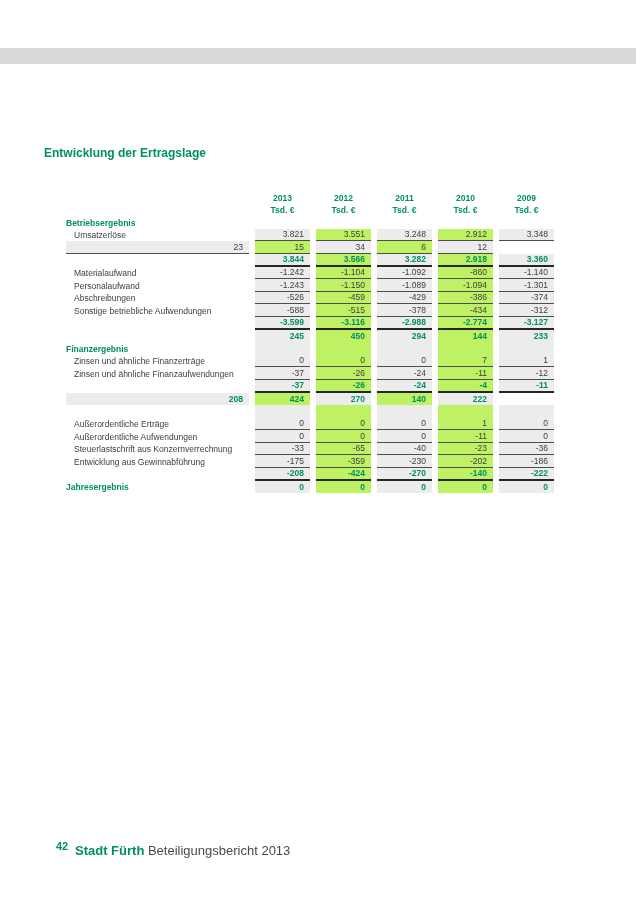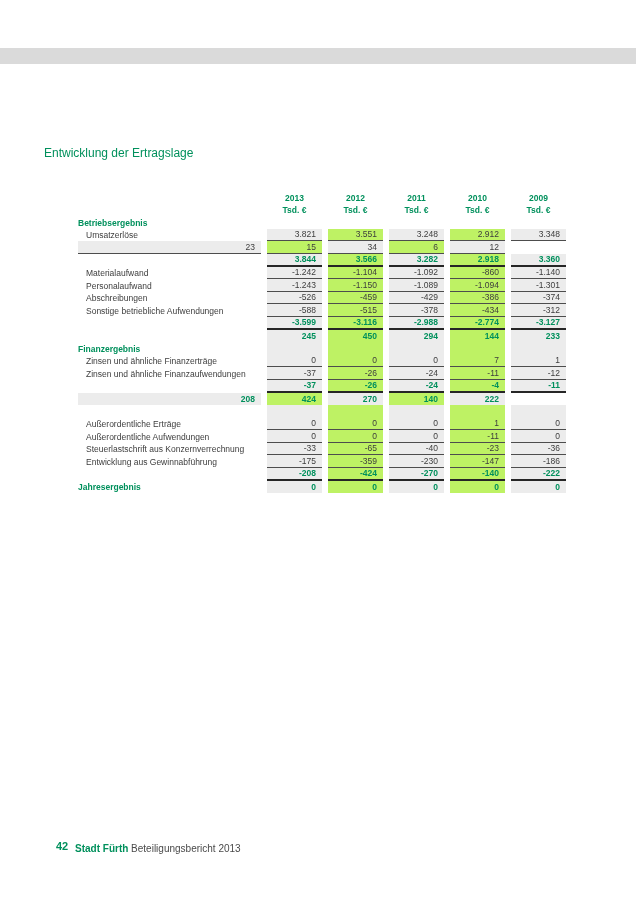--- a/index.html
+++ b/index.html
@@ -1,41 +1,41 @@
 <!DOCTYPE html>
 <html><head>
 <meta charset="utf-8">
 <style>
   html,body{margin:0;padding:0;background:#fff;}
   .page{
     position:relative;width:636px;height:900px;background:#ffffff;overflow:hidden;
     font-family:"Liberation Sans", sans-serif;color:#3d3d3d;
   }
   .topbar{position:absolute;left:0;top:48px;width:636px;height:16px;background:#dadada;}
-  .title{position:absolute;left:44px;top:146px;margin:0;font-size:12px;font-weight:normal;color:#00905c;}
-  .table{position:absolute;left:78px;top:191px;width:488px;}
+  .title{position:absolute;left:44px;top:146px;margin:0;font-size:12px;font-weight:bold;color:#00905c;}
+  .table{position:absolute;left:66px;top:191px;width:488px;}
   .row{
     display:grid;grid-template-columns:183px 55px 55px 55px 55px 55px;column-gap:6px;
     height:12.6px;box-sizing:border-box;
   }
   .cell{
     box-sizing:border-box;display:flex;align-items:flex-end;justify-content:flex-end;
     font-size:8.5px;line-height:10px;padding:0 6px 1px 0;white-space:nowrap;
   }
   .labelcell{justify-content:flex-start;padding:0 0 1px 0;overflow:visible;}
   .row.item .labelcell{padding-left:8px;}
   .row.section .labelcell, .row.result .labelcell{color:#00905c;font-weight:bold;}
   .row.subtotal .cell.val, .row.result .cell.val{color:#00905c;font-weight:bold;}
   .head .cell{justify-content:center;color:#00905c;font-weight:bold;padding-right:0;}
   .band-light{background:#ececec;}
   .band-dark{background:#bef264;}
   .b-thin{border-bottom:1px solid #4d4d4d;}
   .b-thick{border-bottom:2px solid #262626;}
   .footer-pagenum{position:absolute;left:56px;top:840px;font-size:11px;font-weight:bold;color:#00905c;}
-  .footer-line{position:absolute;left:75px;top:843px;font-size:10px;color:#4a4a4a;}
+  .footer-line{position:absolute;left:75px;top:843px;font-size:13px;color:#4a4a4a;}
   .footer-brand{color:#00905c;font-weight:bold;}
 </style>
 </head>
 <body>
 
 <div class="page">
 
   <div class="topbar"></div>
 
   <h1 class="title">Entwicklung der Ertragslage</h1>
@@ -206,21 +206,21 @@
           <div class="cell val band-dark b-thin">-65</div>
           <div class="cell val band-light b-thin">-40</div>
           <div class="cell val band-dark b-thin">-23</div>
           <div class="cell val band-light b-thin">-36</div>
         </div>
         <div class="row item">
           <div class="cell labelcell">Entwicklung aus Gewinnabführung</div>
           <div class="cell val band-light b-thin">-175</div>
           <div class="cell val band-dark b-thin">-359</div>
           <div class="cell val band-light b-thin">-230</div>
-          <div class="cell val band-dark b-thin">-147</div>
+          <div class="cell val band-dark b-thin">-202</div>
           <div class="cell val band-light b-thin">-186</div>
         </div>
         <div class="row subtotal">
           <div class="cell labelcell"></div>
           <div class="cell val band-light b-thick">-208</div>
           <div class="cell val band-dark b-thick">-424</div>
           <div class="cell val band-light b-thick">-270</div>
           <div class="cell val band-dark b-thick">-140</div>
           <div class="cell val band-light b-thick">-222</div>
         </div>

